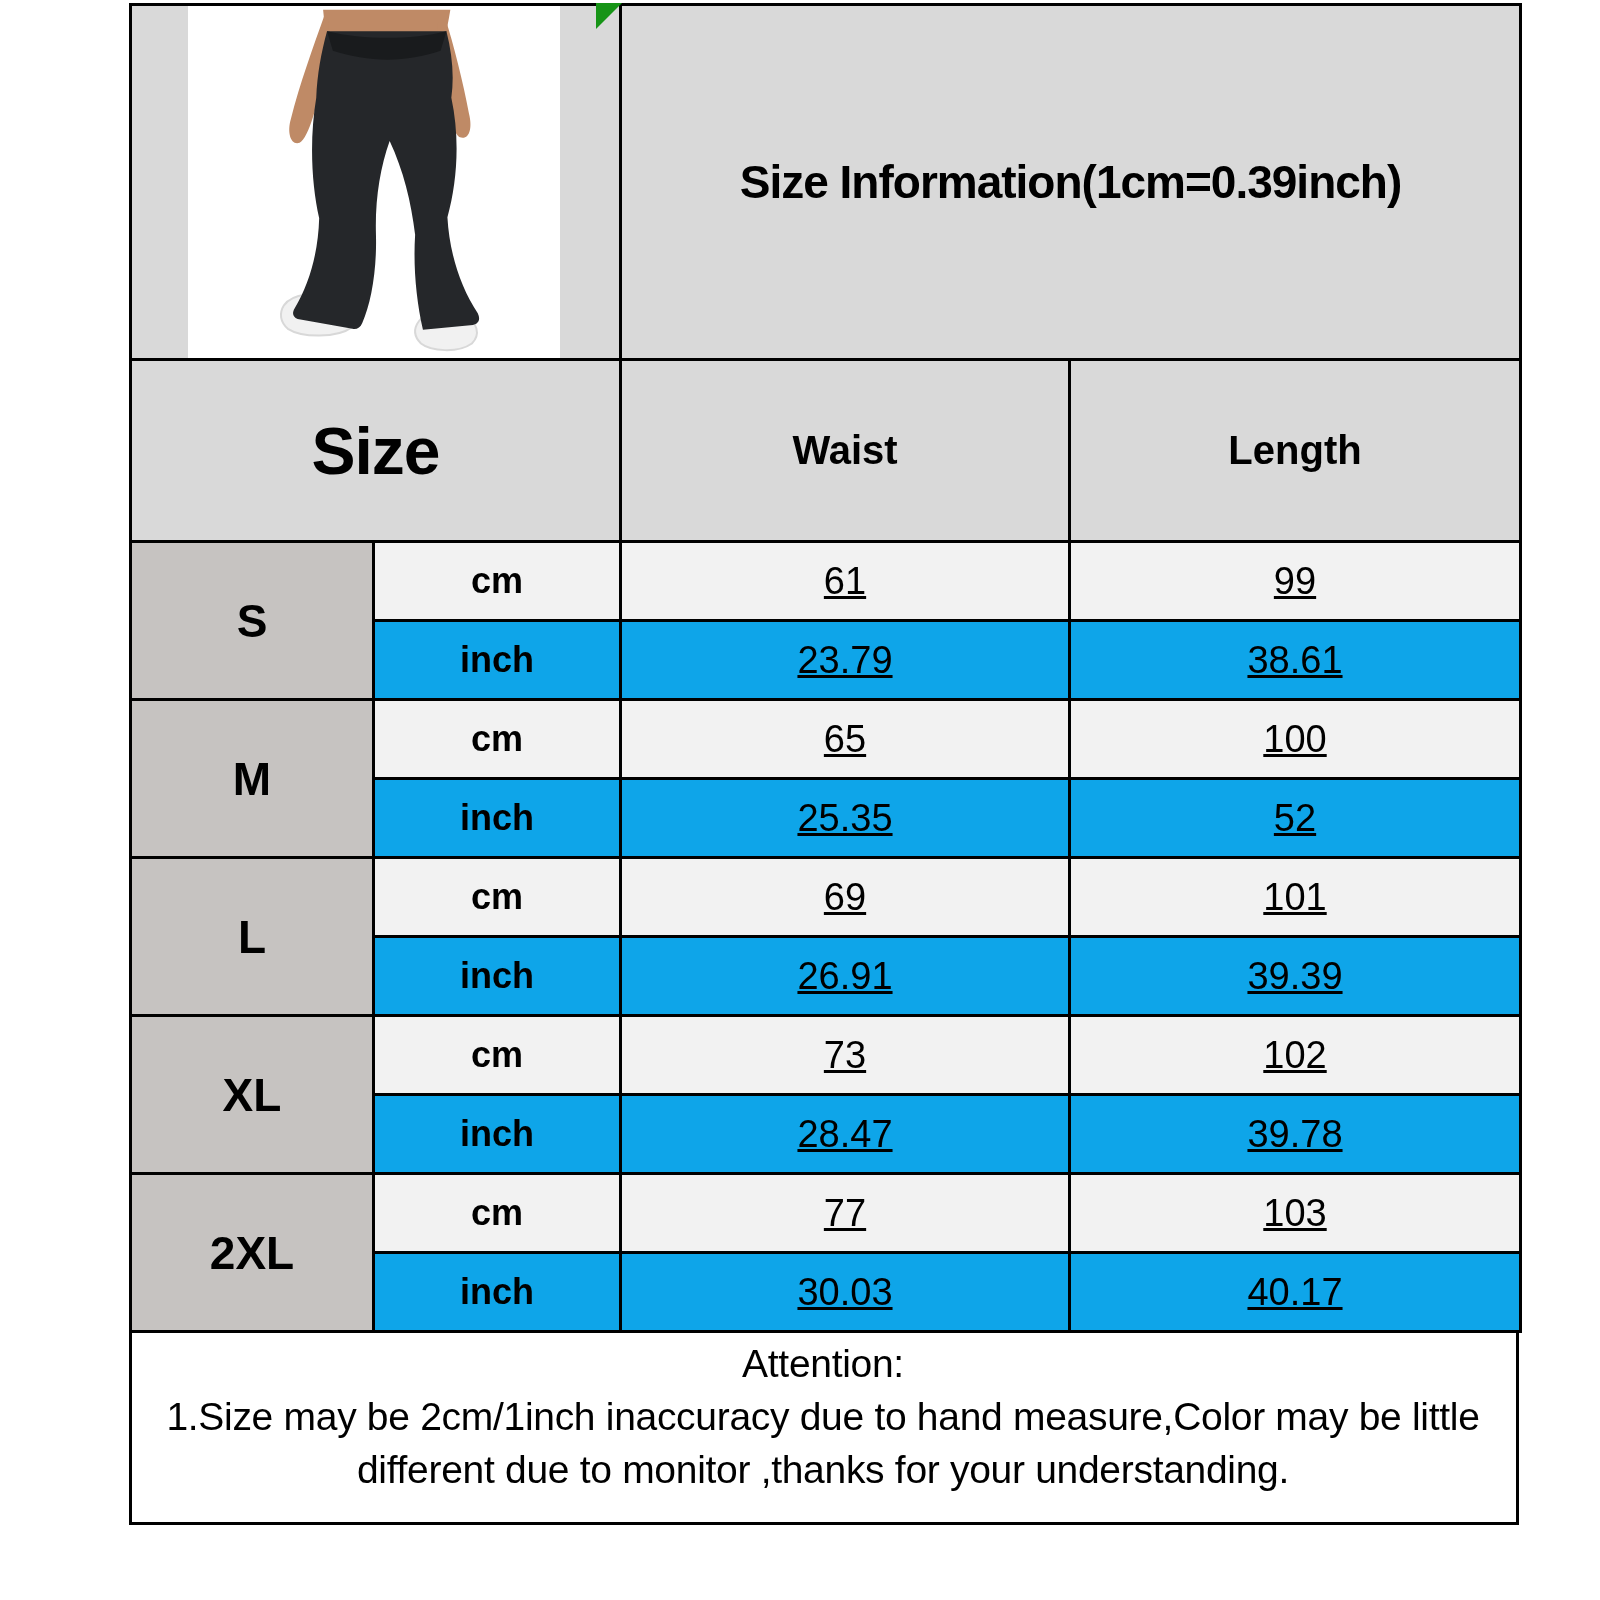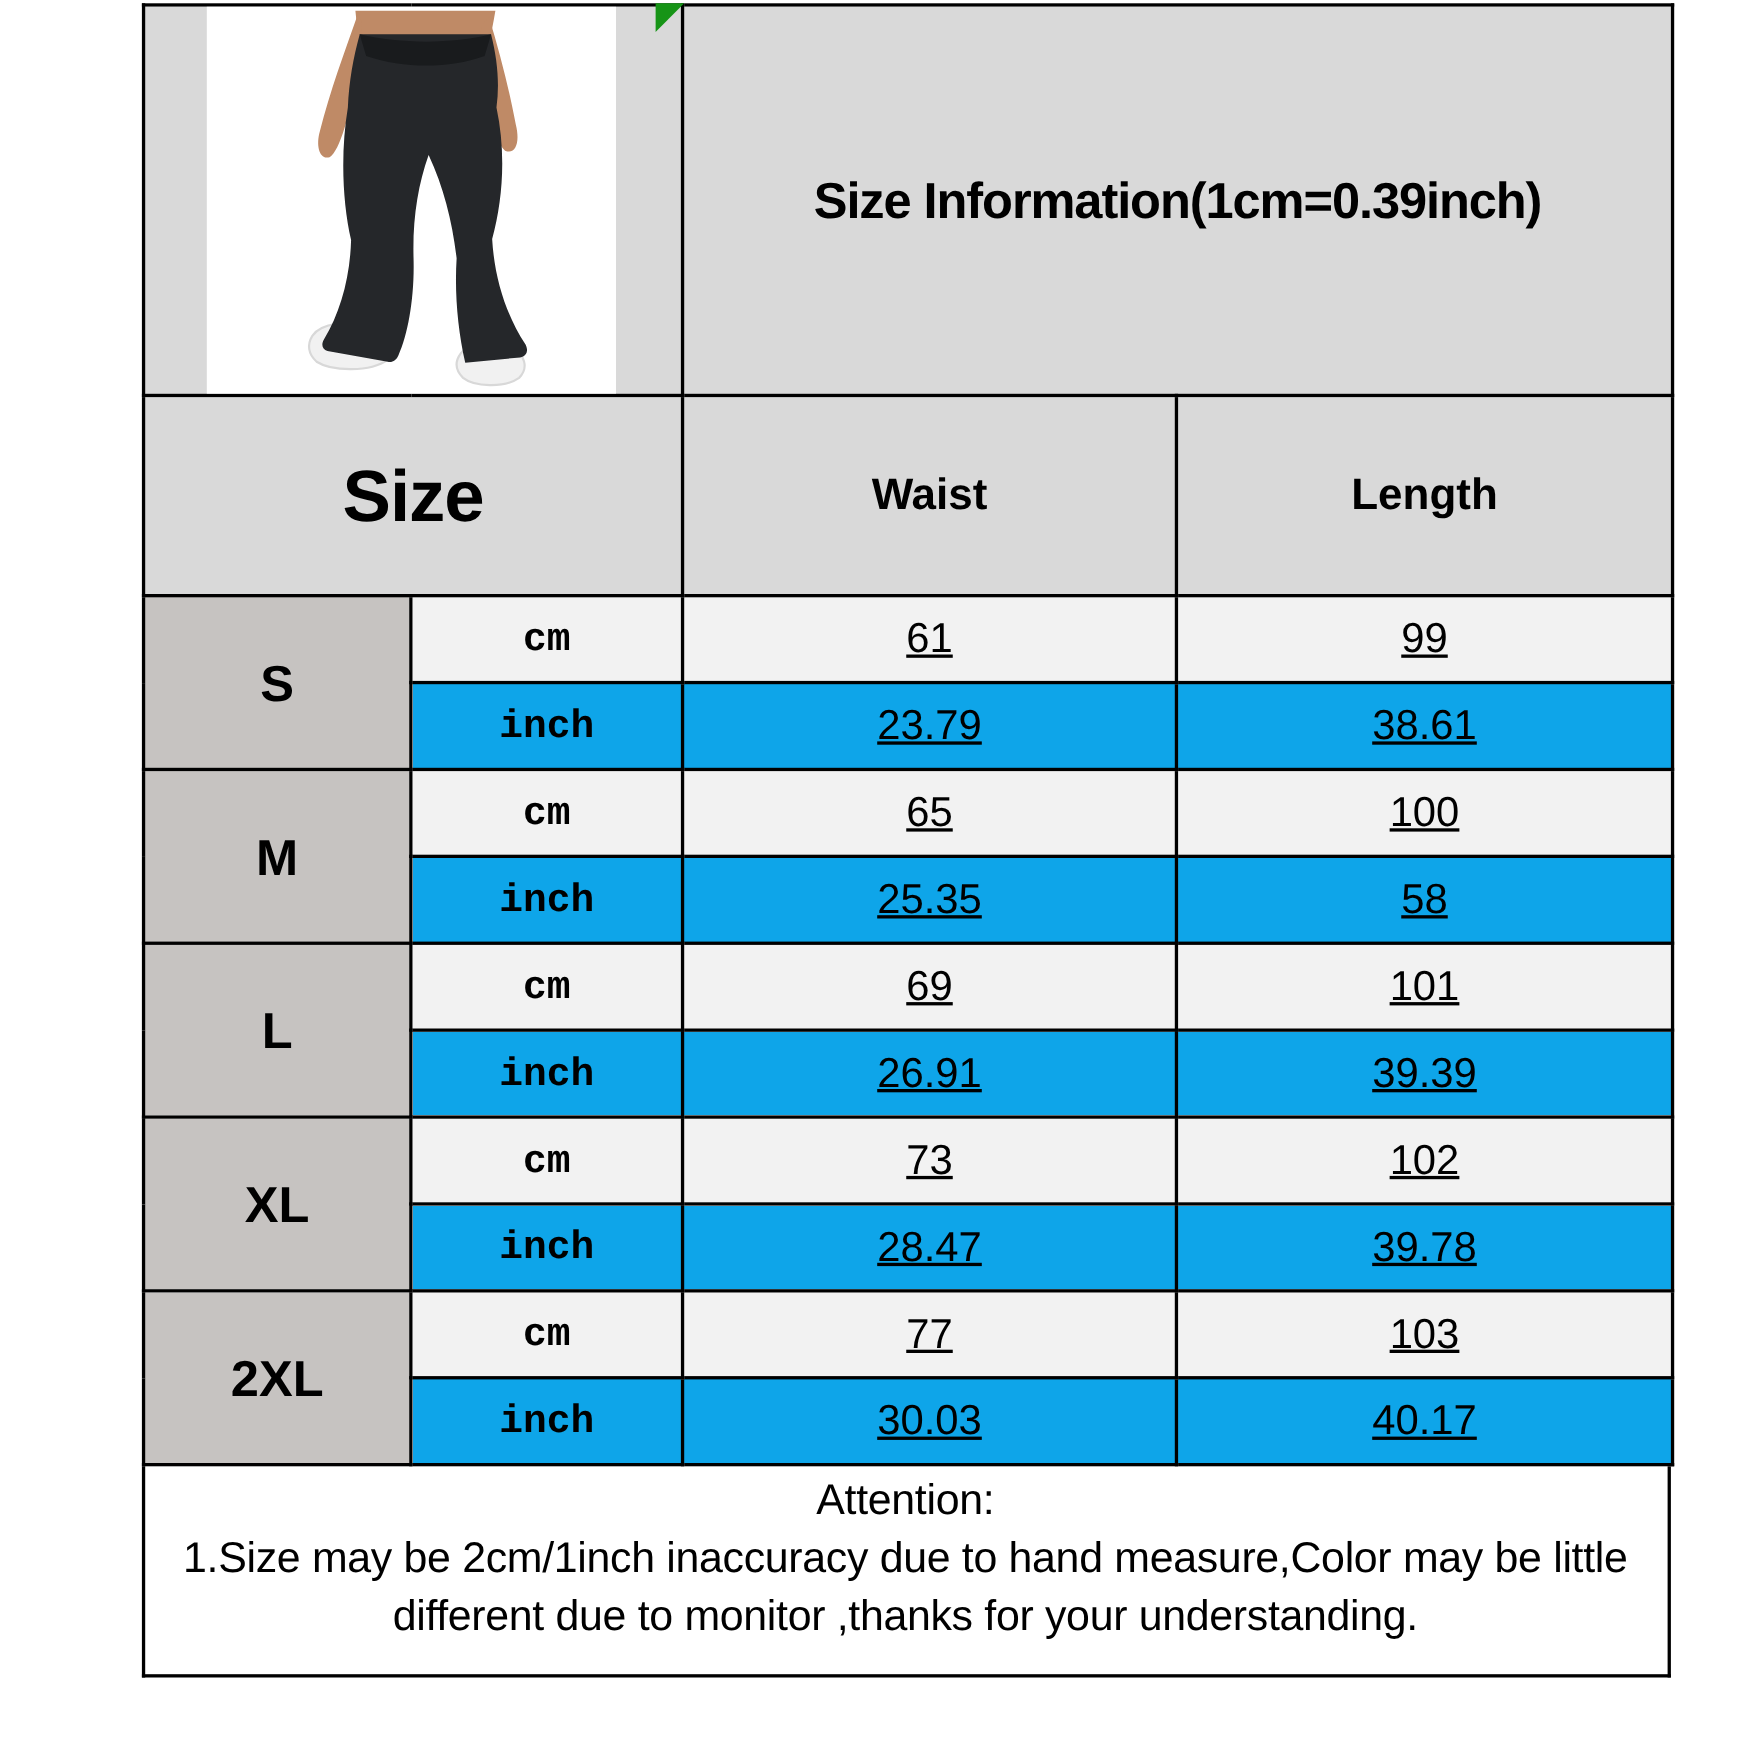--- a/index.html
+++ b/index.html
@@ -20,21 +20,21 @@
     position:relative;
   }
   .photo svg{display:block;width:100%;height:100%;}
   .title-cell{background:#d9d9d9;font-weight:bold;font-size:46px;letter-spacing:-1px;}
   .head-row td{height:179px;background:#d9d9d9;font-weight:bold;margin-left:14px;}
   .head-size{font-size:66px;letter-spacing:-1px;}
   .head{font-size:40px;}
   .cm-row td{height:76px;background:#f2f2f2;}
   .inch-row td{height:76px;background:#0ea5e9;}
   td.size-label{background:#c6c3c1;font-weight:bold;font-size:46px;}
-  td.unit{font-weight:bold;font-size:36px;font-family:Liberation Mono, monospace;}
+  td.unit{font-weight:bold;font-size:36px;}
   td.val{font-size:38px;text-decoration:underline;}
   .attention{
     border:3px solid #000;border-top:none;
     padding:4px 10px 26px 8px;font-size:39px;line-height:1.36;
     text-align:center;letter-spacing:-0.3px;
   }
   .corner-marker{
     position:absolute;left:491px;top:0;width:0;height:0;
     border-top:26px solid #169416;border-right:26px solid transparent;
     z-index:5;
@@ -100,21 +100,21 @@
 
     <tr class="cm-row">
       <td rowspan="2" class="size-label">M</td>
       <td class="unit">cm</td>
       <td class="val">65</td>
       <td class="val">100</td>
     </tr>
     <tr class="inch-row">
       <td class="unit">inch</td>
       <td class="val">25.35</td>
-      <td class="val">58</td>
+      <td class="val">52</td>
     </tr>
 
     <tr class="cm-row">
       <td rowspan="2" class="size-label">L</td>
       <td class="unit">cm</td>
       <td class="val">69</td>
       <td class="val">101</td>
     </tr>
     <tr class="inch-row">
       <td class="unit">inch</td>

